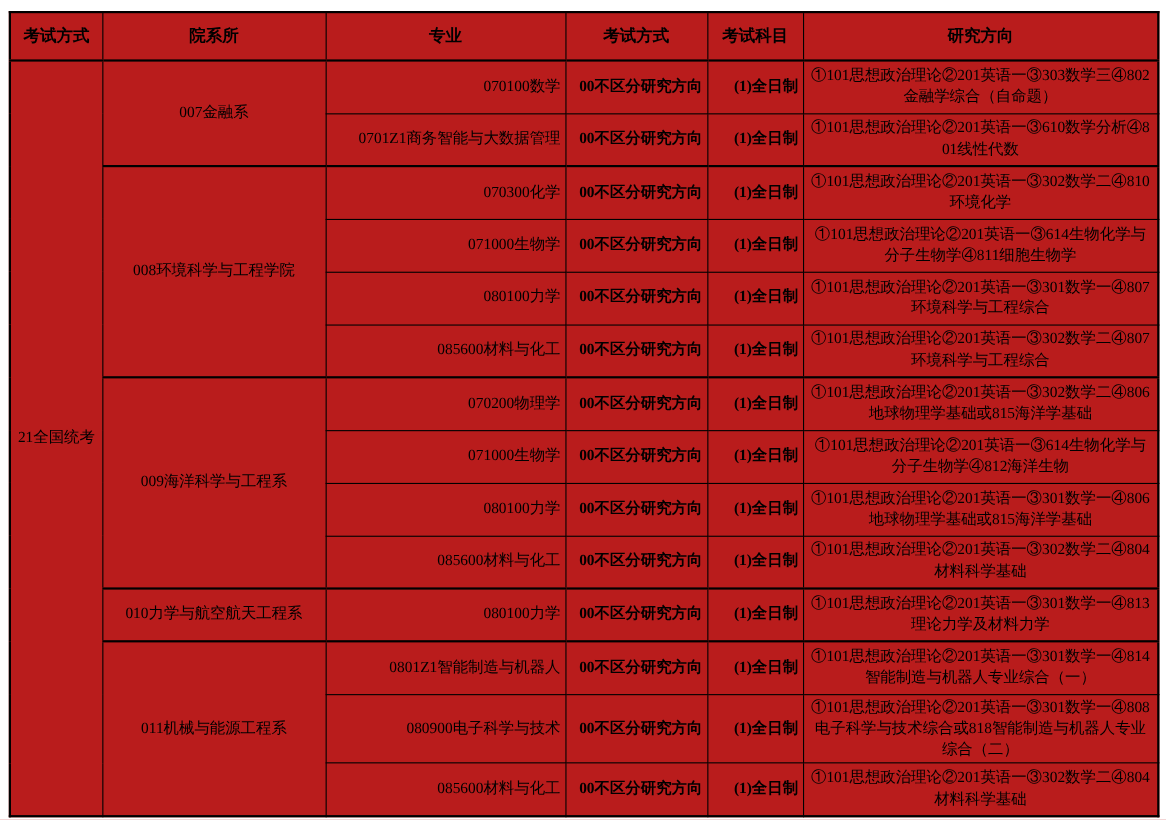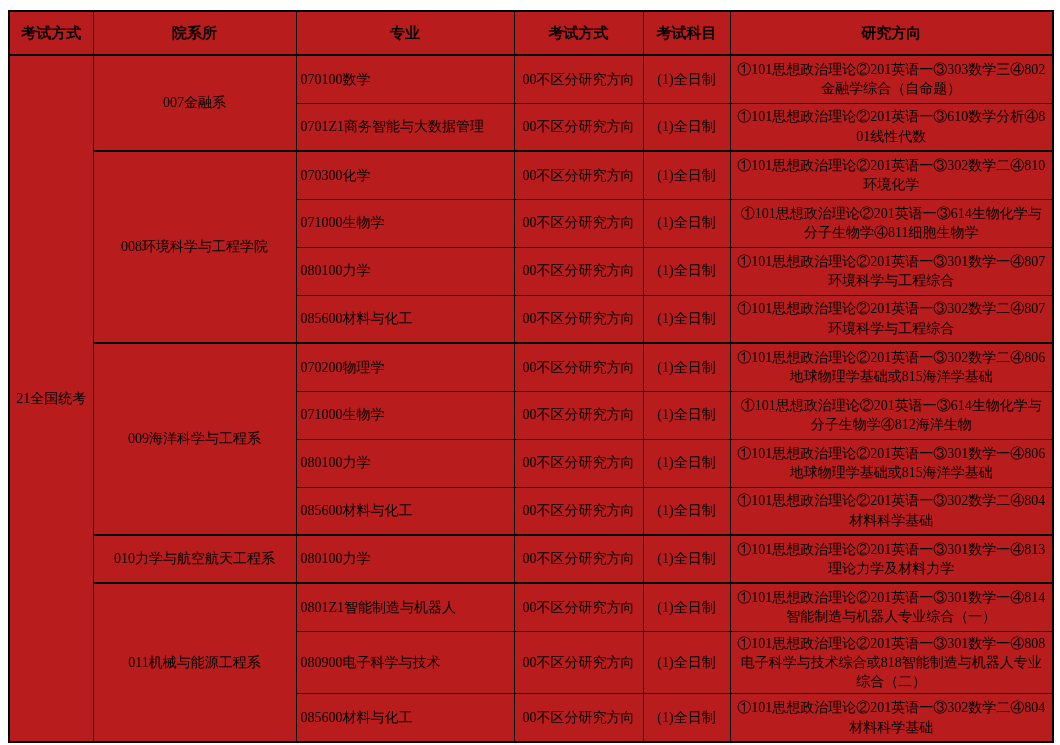--- a/index.html
+++ b/index.html
@@ -55,29 +55,30 @@
   td.exam-method-cell {
     text-align: center;
     padding: 2px 2px;
     border-right: 2px solid #000000;
   }
   td.department-cell {
     text-align: center;
     padding-left: 4px;
   }
   td.major-cell {
-    text-align: left;
+    text-align: right;
     padding-left: 4px;
   }
   td.direction-cell,
   td.study-mode-cell {
-    text-align: center;
+    text-align: right;
     padding-left: 3px;
     padding-right: 1px;
     white-space: nowrap;
+    font-weight: bold;
   }
   td.subjects-cell {
     text-align: center;
     padding-left: 5px;
     padding-right: 4px;
   }
 </style>
 </head>
 <body>
 

